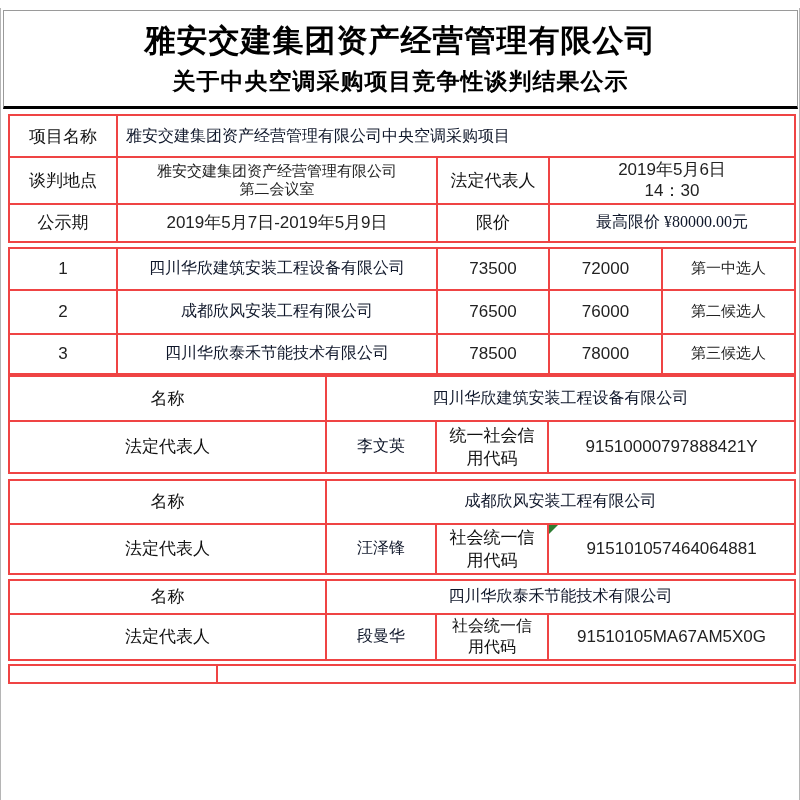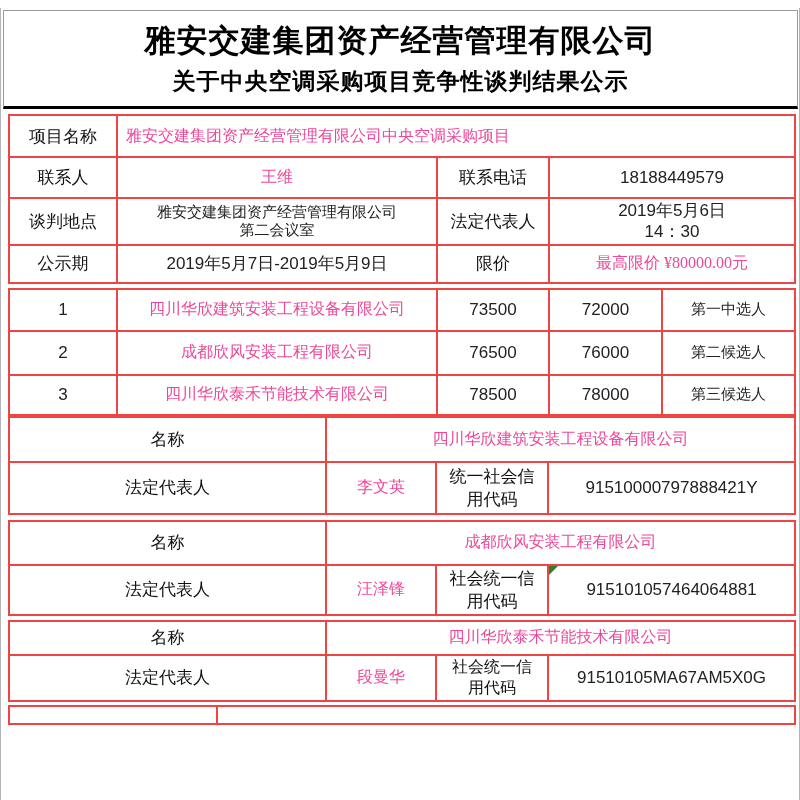--- a/index.html
+++ b/index.html
@@ -17,21 +17,21 @@
     display:flex; flex-direction:column; justify-content:center; align-items:center;
     gap:4px; background:#fff;
   }
   .title-line1 { font-size:31px; font-weight:bold; letter-spacing:1px; }
   .title-line2 { font-size:23px; font-weight:bold; letter-spacing:1px; }
   
   .content { position:absolute; left:7px; top:106px; width:786px; }
   table { border-collapse:collapse; table-layout:fixed; width:786px; background:#fff; }
   td { border:2px solid #ef4444; text-align:center; overflow:hidden; padding:1px 8px; }
   .lbl  { font-size:17px; color:#111; }
-  .kai  { font-family:"Liberation Serif", serif; font-size:16px; color:#ec4899; }
+  .kai  { font-family:"Liberation Serif", serif; font-size:16px; color:#0f172a; }
   .kai-sm { font-family:"Liberation Serif", serif; font-size:15px; color:#222; }
   .num  { font-size:17px; color:#222; }
   .left { text-align:left; padding-left:8px; }
   .two-line span { display:block; line-height:1.25; }
   .section-hd { font-size:18px; letter-spacing:1px; }
   .gap3 { margin-top:3px; } .gap4 { margin-top:4px; } .gap5 { margin-top:5px; }
   .rel { position:relative; }
   .green-flag {
     position:absolute; top:0; left:0; width:0; height:0;
     border-top:9px solid #2e7d32; border-right:9px solid transparent;
@@ -54,26 +54,20 @@
           <col style="width:108px">
           <col style="width:320px">
           <col style="width:112px">
           <col style="width:246px">
         </colgroup>
       <tbody>
           <tr style="height:42px">
         <td class="lbl">项目名称</td>
         <td colspan="3" class="kai left">雅安交建集团资产经营管理有限公司中央空调采购项目</td>
       </tr>
-      <tr style="height:41px">
-        <td class="lbl">联系人</td>
-        <td class="kai">王维</td>
-        <td class="lbl">联系电话</td>
-        <td class="num">18188449579</td>
-      </tr>
       <tr style="height:44px">
         <td class="lbl">谈判地点</td>
         <td class="kai-sm two-line">
           <span>雅安交建集团资产经营管理有限公司</span>
           <span>第二会议室</span>
         </td>
         <td class="lbl">法定代表人</td>
         <td class="num two-line">
           <span>2019年5月6日</span>
           <span>14：30</span>

